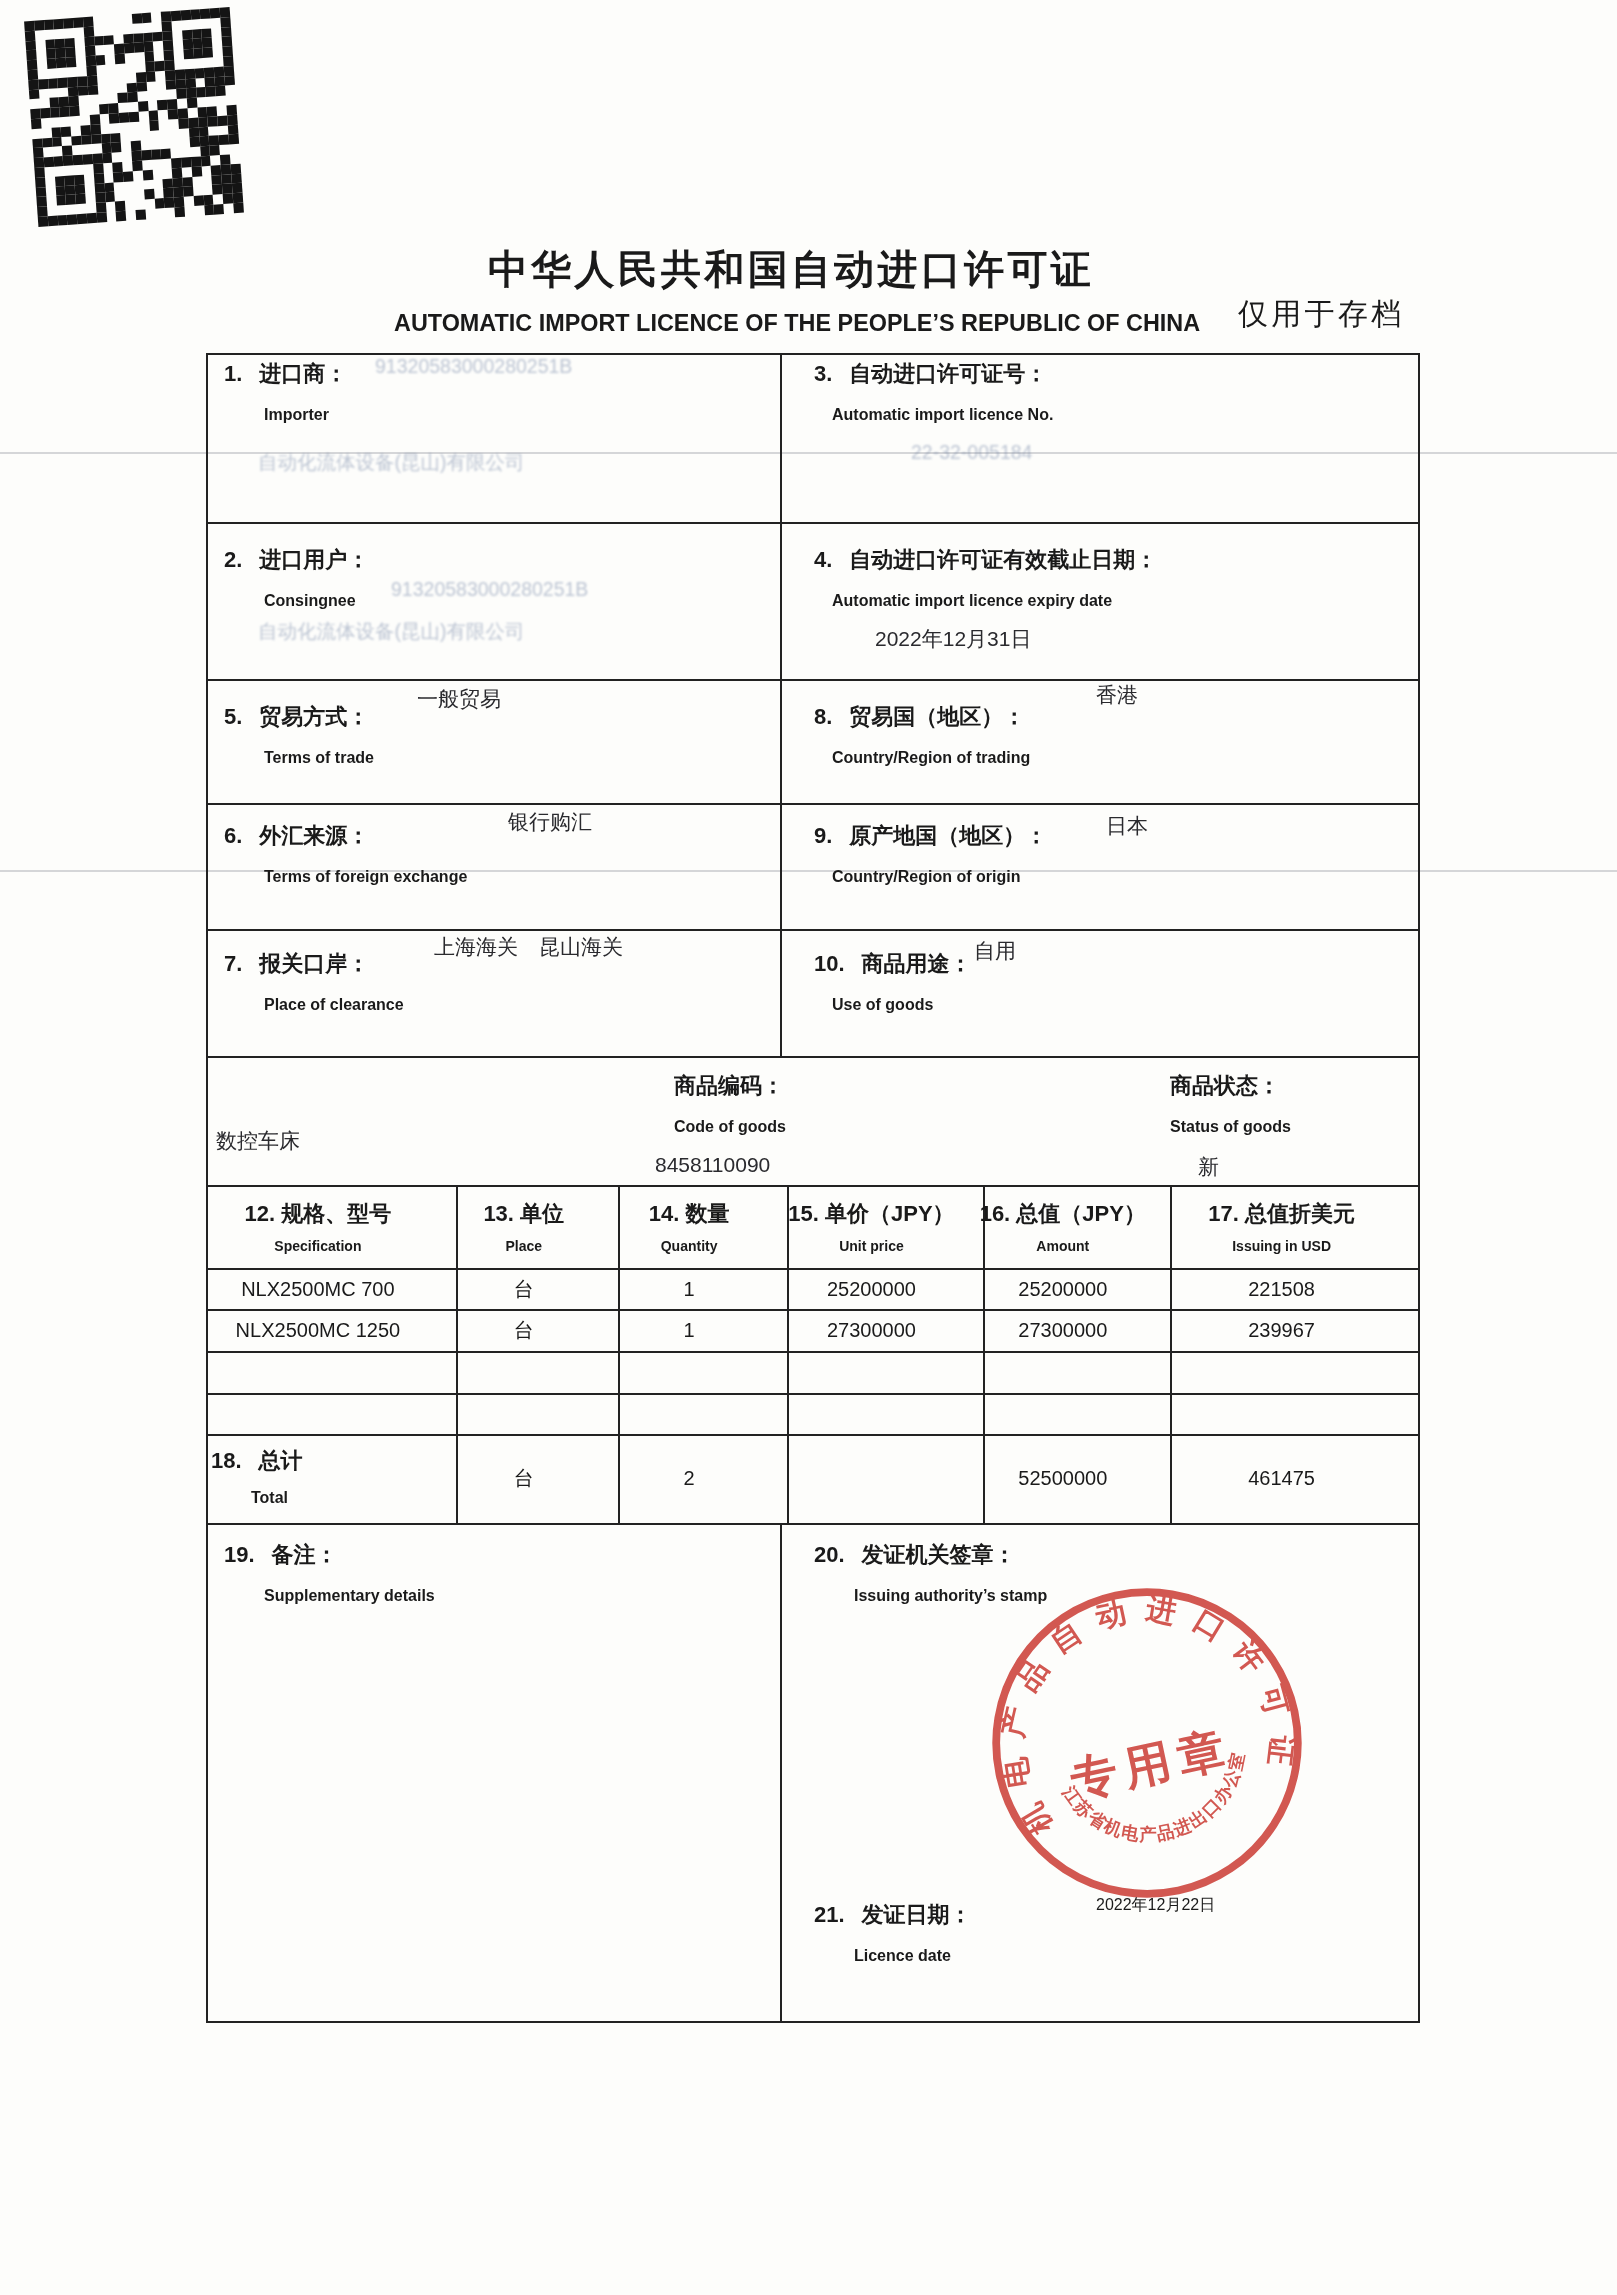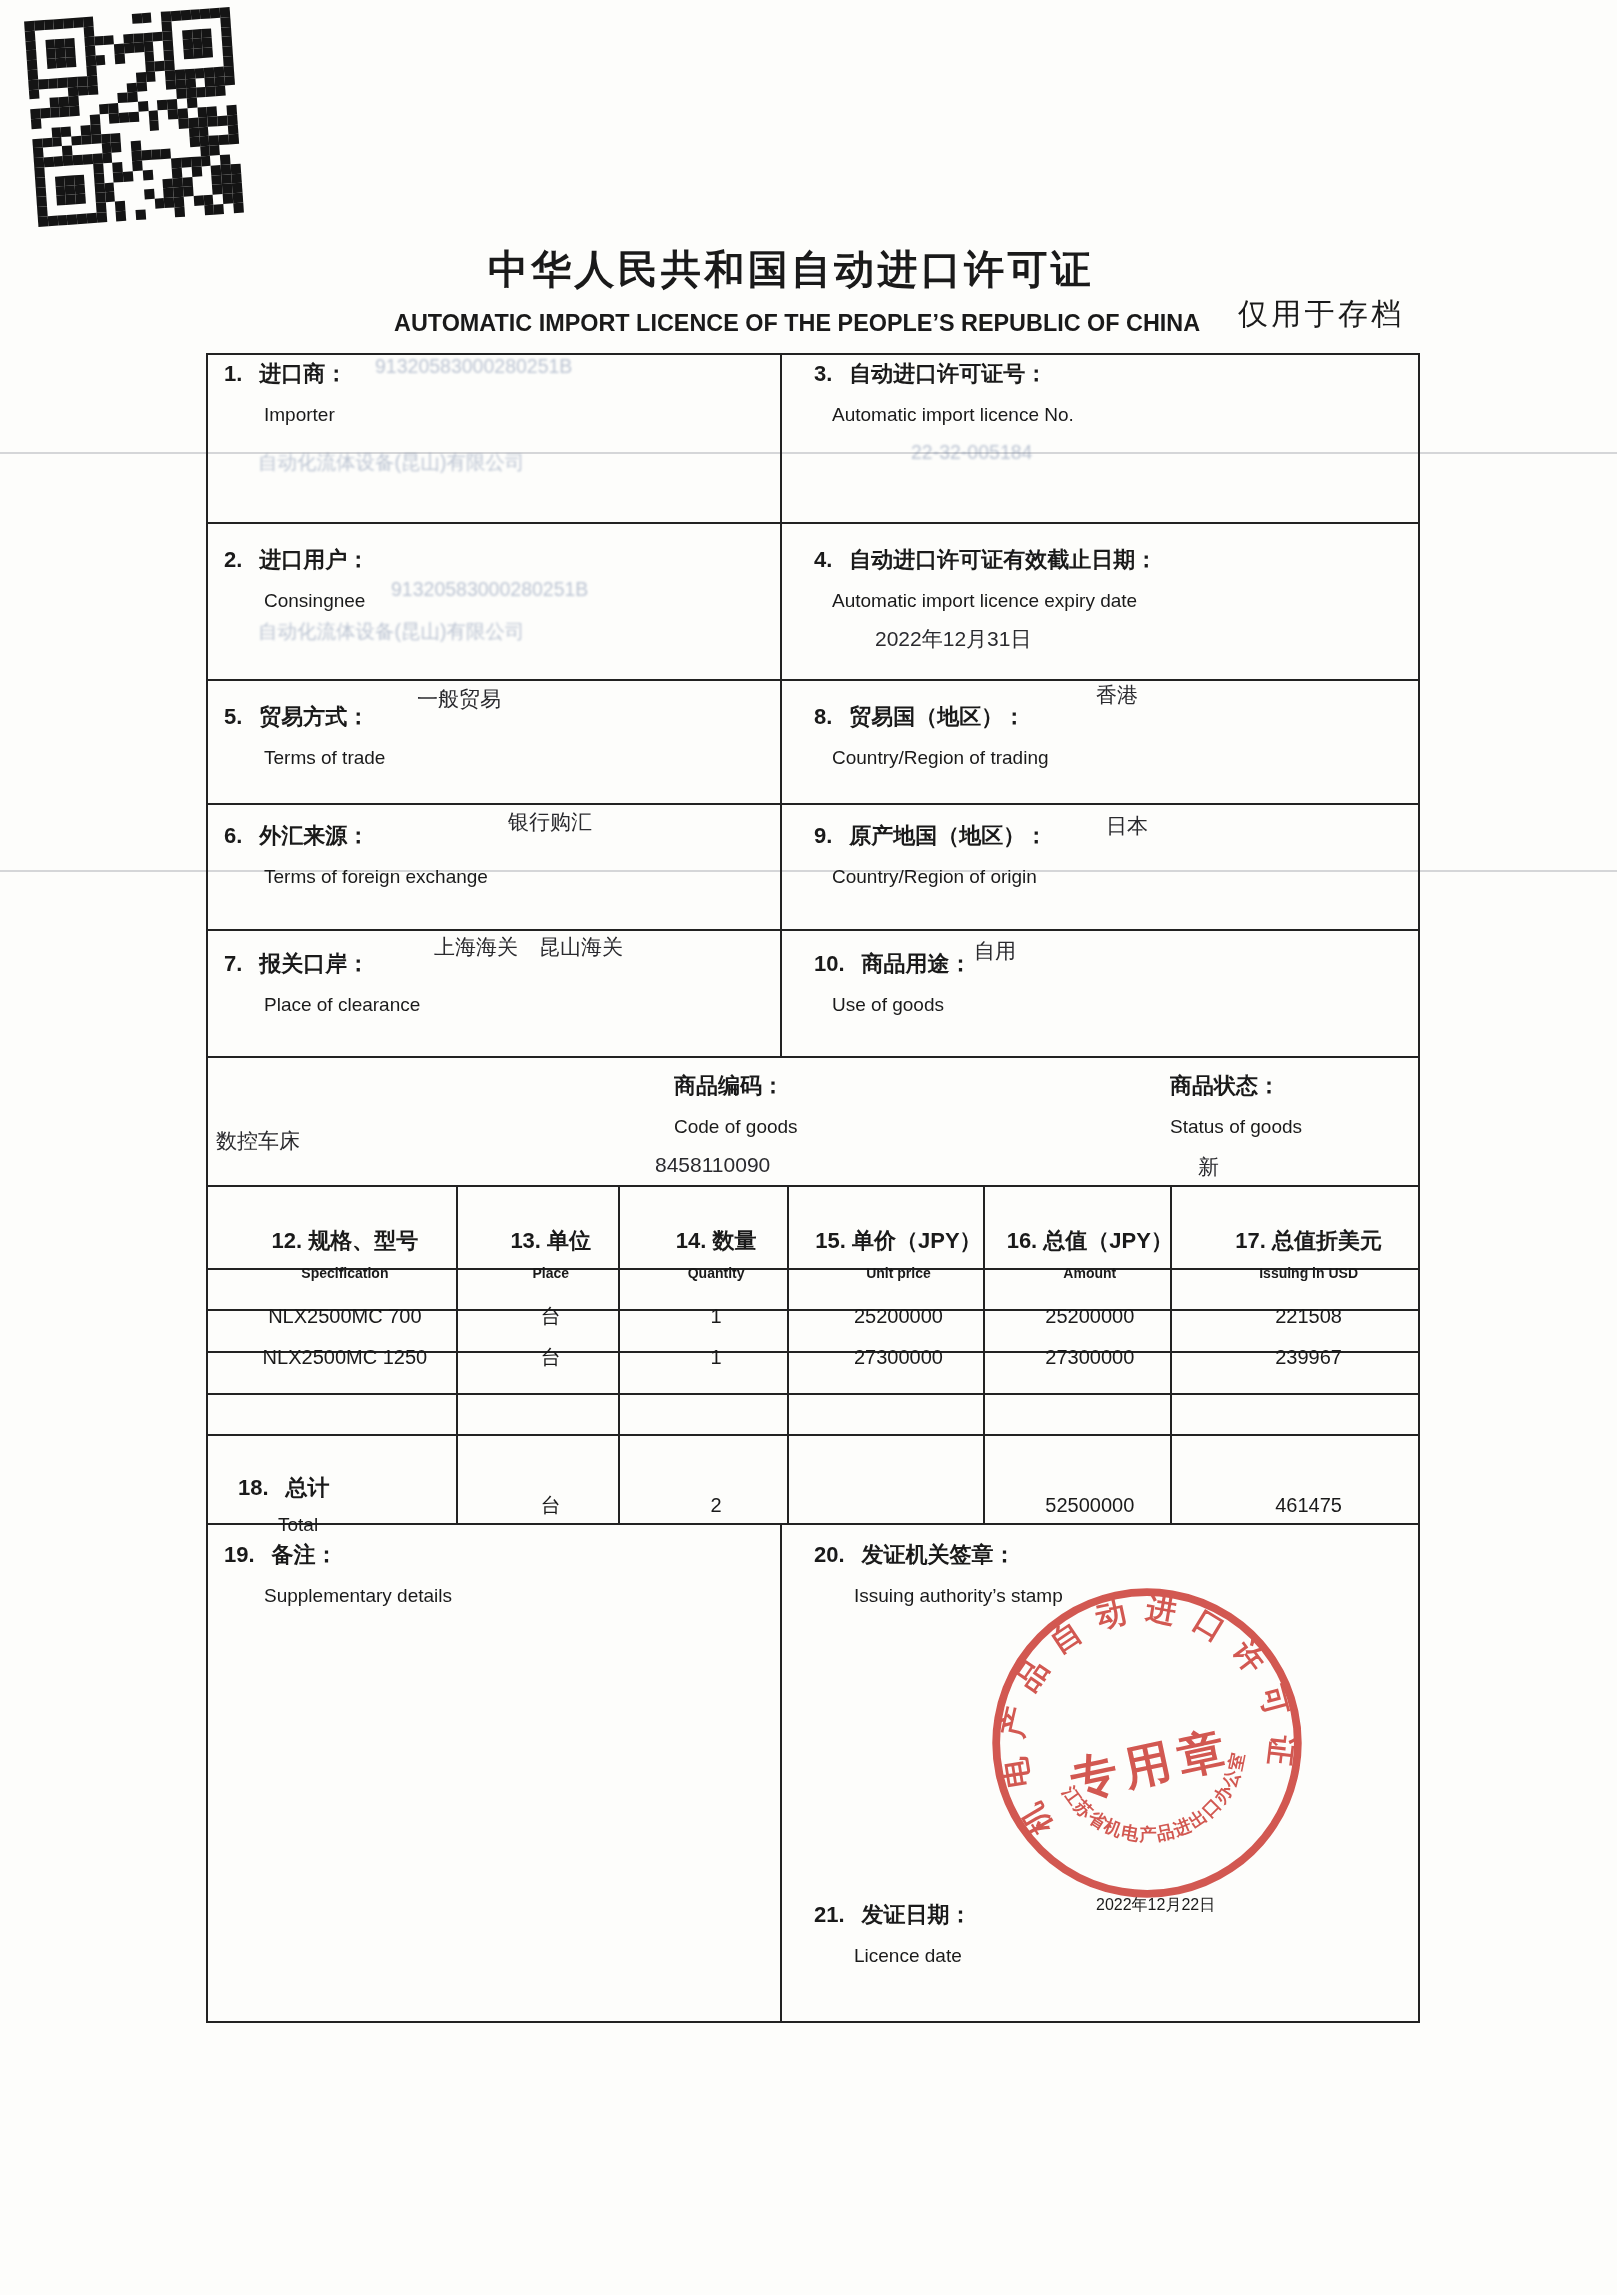--- a/index.html
+++ b/index.html
@@ -14,36 +14,36 @@
   
   .hline,.vline{position:absolute;background:#222222;}
   .hline{height:2px;}
   .vline{width:2px;}
   .crease{position:absolute;left:0;width:1618px;height:2px;background:rgba(110,115,125,.28);}
 
   
   .field{position:absolute;}
   .fr{display:flex;gap:17px;}
   .lbl-cn{font-weight:bold;font-size:22px;line-height:29px;white-space:nowrap;}
-  .lbl-en{font-weight:normal;font-size:19px;line-height:26px;margin-top:14.3px;white-space:nowrap;}
+  .lbl-en{font-weight:bold;font-size:16px;line-height:26px;margin-top:14.3px;white-space:nowrap;}
   .ind{margin-left:40px;}
   .ind-sm{margin-left:18px;}
   .ind-lg{margin-left:64px;}
   .val{position:absolute;font-size:21px;color:#2a2a2e;white-space:nowrap;}
   .faint{position:absolute;font-size:19.5px;color:#5a6f96;opacity:.40;filter:blur(1px);white-space:nowrap;}
 
   
   .title{position:absolute;left:407px;top:242px;width:768px;text-align:center;
          font-size:40px;font-weight:bold;letter-spacing:3.3px;white-space:nowrap;}
   .subtitle{position:absolute;left:394px;top:310px;width:790px;text-align:left;
          font-size:23.4px;font-weight:bold;white-space:nowrap;}
   .archive{position:absolute;left:1238px;top:294px;font-size:30px;letter-spacing:3.3px;white-space:nowrap;}
 
   
-  .grow{position:absolute;left:220px;width:1214px;display:flex;box-sizing:border-box;margin-top:27px;}
+  .grow{position:absolute;left:193px;width:1214px;display:flex;box-sizing:border-box;}
   .gcell{box-sizing:border-box;text-align:center;overflow:hidden;}
   .c1{width:250px;} .c2{width:162px;} .c3{width:169px;} .c4{width:196px;} .c5{width:187px;} .c6{width:251px;}
   .hcell{display:flex;flex-direction:column;justify-content:center;gap:9px;}
   .hcn{font-weight:bold;font-size:22px;white-space:nowrap;}
   .hen{font-weight:bold;font-size:14px;white-space:nowrap;}
   .dcell{font-size:20px;display:flex;align-items:center;justify-content:center;}
   .tlabel{display:flex;flex-direction:column;justify-content:center;align-items:flex-start;padding-left:18px;gap:10.4px;}
 
   
   #qr{position:absolute;left:31px;top:14.3px;display:grid;

